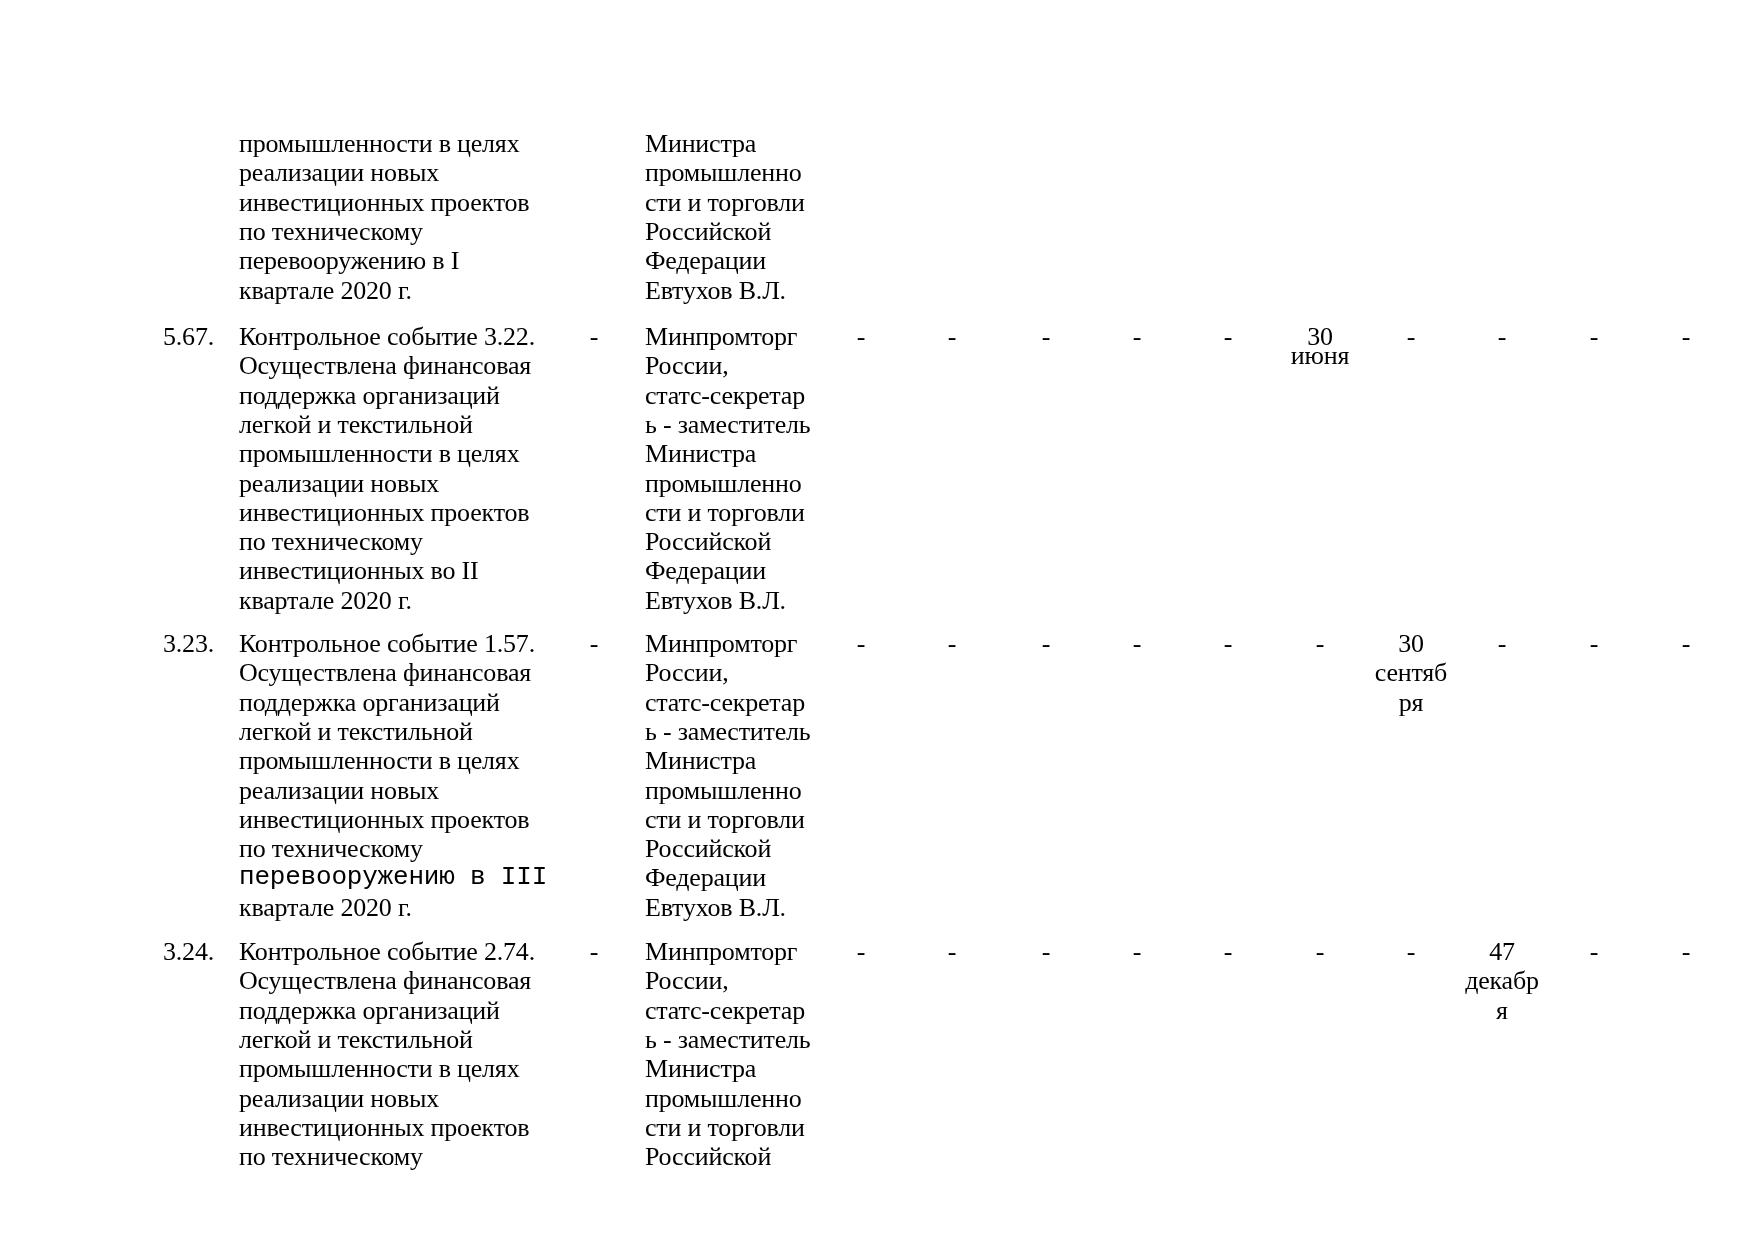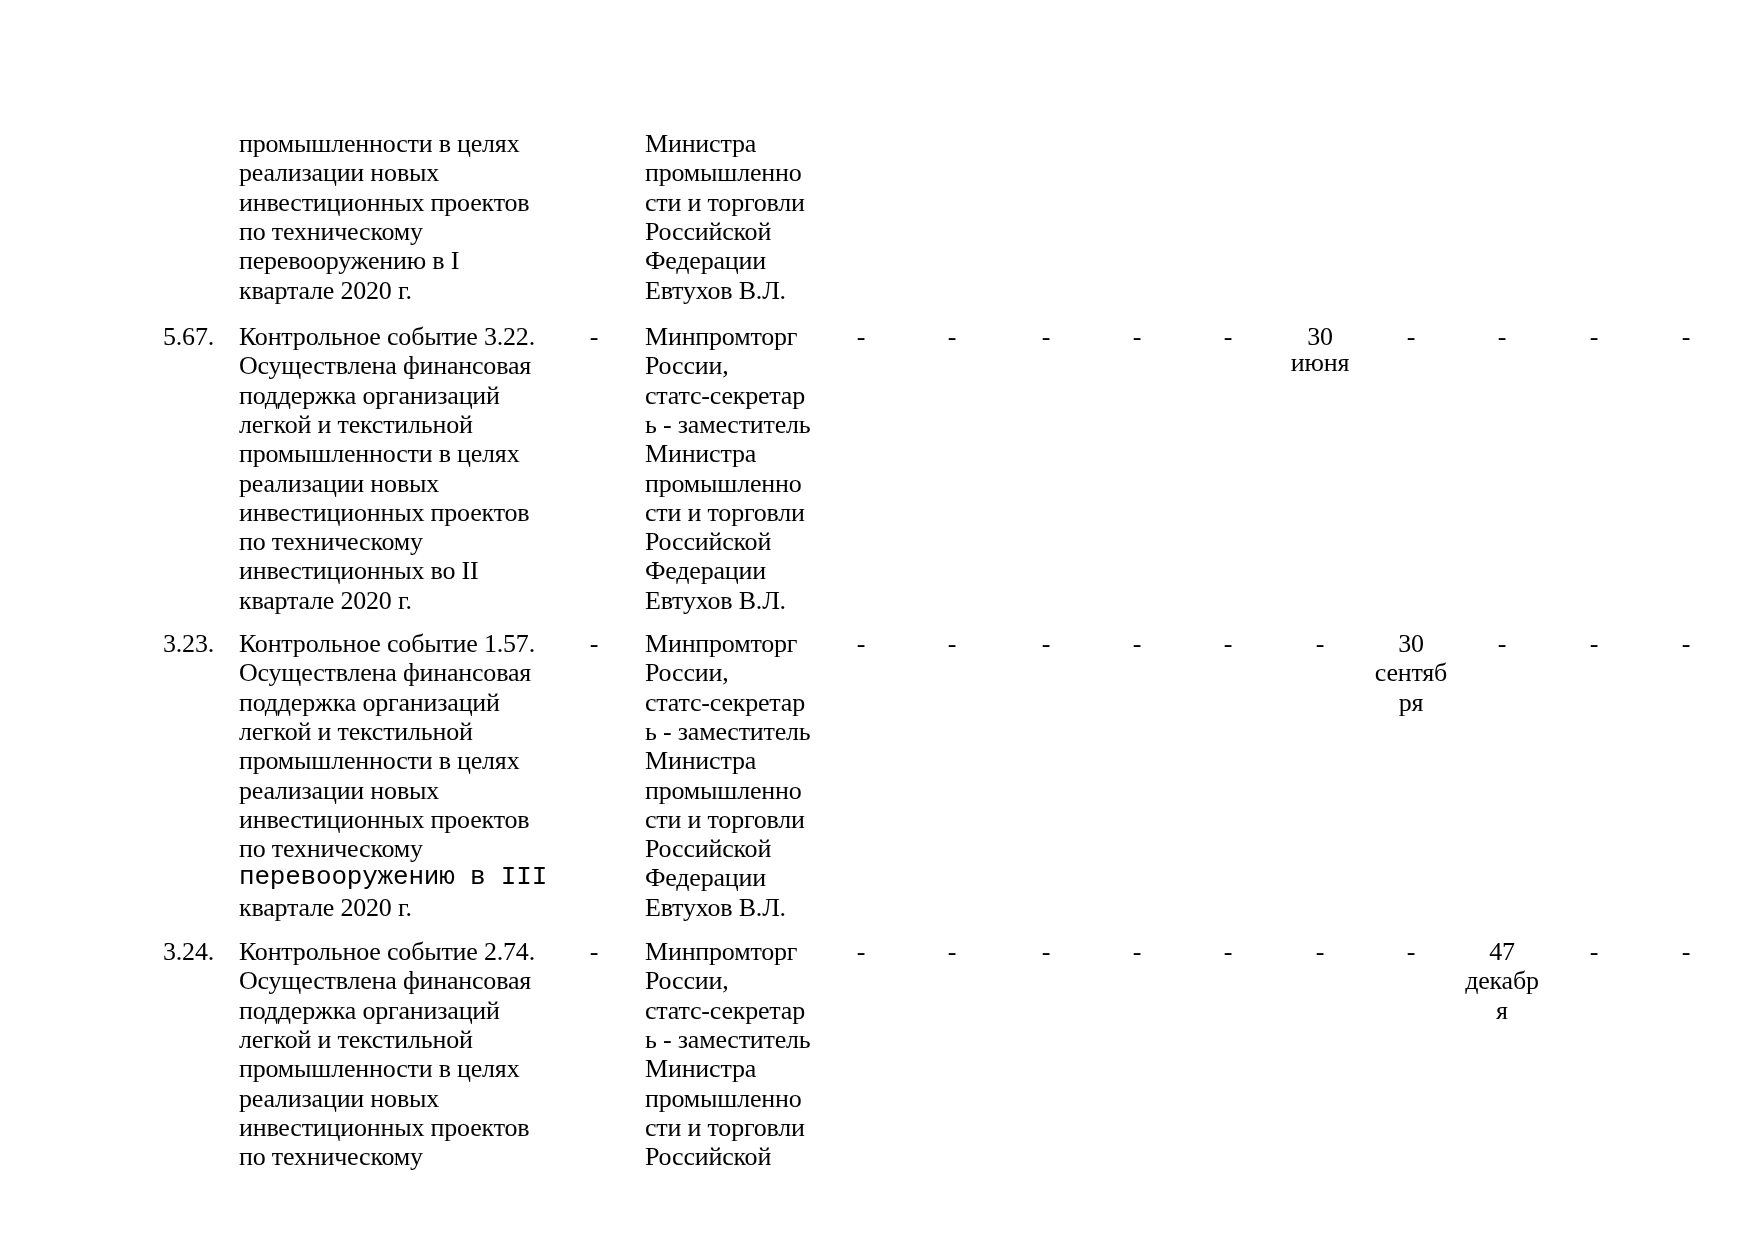--- a/index.html
+++ b/index.html
@@ -67,21 +67,21 @@
       <div class="abs" style="left: 645px; top: 497.8px;">сти и торговли</div>
       <div class="abs" style="left: 645px; top: 527.1px;">Российской</div>
       <div class="abs" style="left: 645px; top: 556.4px;">Федерации</div>
       <div class="abs" style="left: 645px; top: 585.7px;">Евтухов В.Л.</div>
       <div class="abs cell-center" style="left: 816px; width: 90px; top: 322px;">-</div>
       <div class="abs cell-center" style="left: 907px; width: 90px; top: 322px;">-</div>
       <div class="abs cell-center" style="left: 1001px; width: 90px; top: 322px;">-</div>
       <div class="abs cell-center" style="left: 1092px; width: 90px; top: 322px;">-</div>
       <div class="abs cell-center" style="left: 1183px; width: 90px; top: 322px;">-</div>
       <div class="abs cell-center" style="left: 1275px; width: 90px; top: 322px;">30</div>
-      <div class="abs cell-center" style="left: 1275px; width: 90px; top: 348px;">июня</div>
+      <div class="abs cell-center" style="left: 1275px; width: 90px; top: 341px;">июня</div>
       <div class="abs cell-center" style="left: 1366px; width: 90px; top: 322px;">-</div>
       <div class="abs cell-center" style="left: 1457px; width: 90px; top: 322px;">-</div>
       <div class="abs cell-center" style="left: 1549px; width: 90px; top: 322px;">-</div>
       <div class="abs cell-center" style="left: 1641px; width: 90px; top: 322px;">-</div>
     </div>
     <div>
       <div class="abs" style="left: 163px; top: 629px;">3.23.</div>
       <div class="abs" style="left: 239px; top: 629px;">Контрольное событие 1.57.</div>
       <div class="abs" style="left: 239px; top: 658.3px;">Осуществлена финансовая</div>
       <div class="abs" style="left: 239px; top: 687.6px;">поддержка организаций</div>

